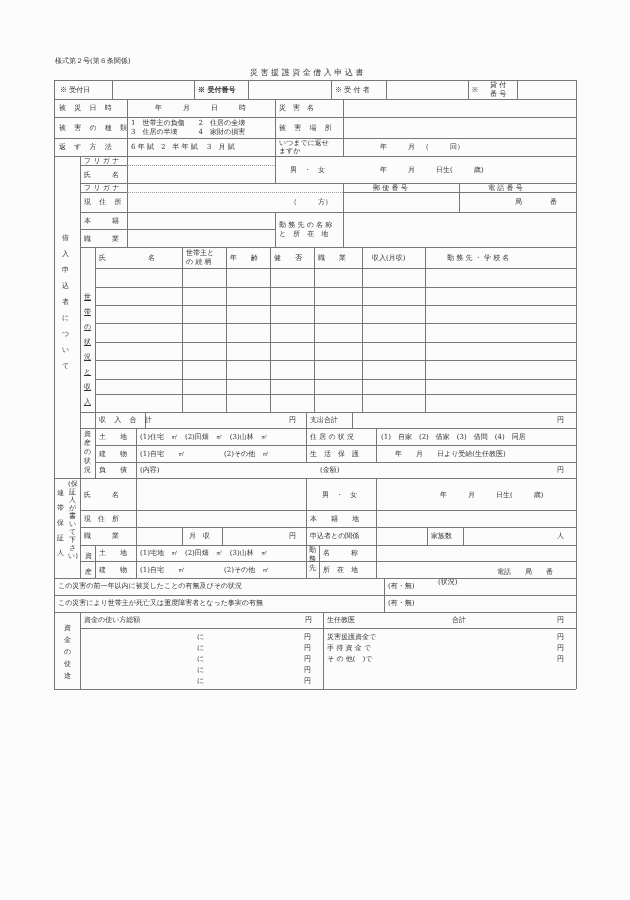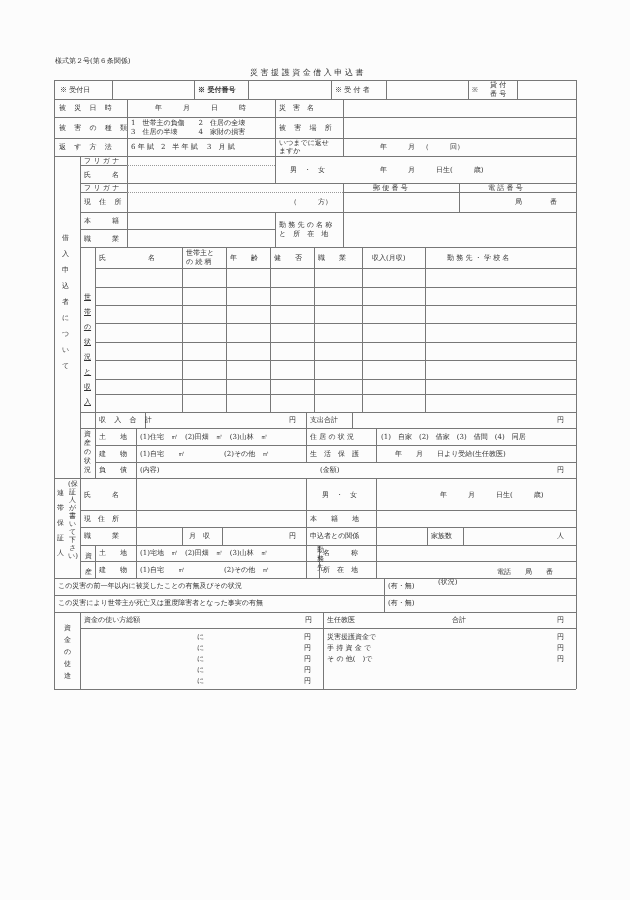--- a/index.html
+++ b/index.html
@@ -178,21 +178,21 @@
 <div class="t" style="left:557px;top:532px;">人</div>
 <div class="v" style="left:95px;top:545px;height:33px;"></div>
 <div class="vert" style="left:84px;top:548px;line-height:16px;">資産</div>
 <div class="t" style="left:99px;top:549px;">土　　地</div>
 <div class="t" style="left:140px;top:549px;">(1)宅地　㎡　(2)田畑　㎡　(3)山林　㎡</div>
 <div class="t" style="left:99px;top:566px;">建　　物</div>
 <div class="t" style="left:140px;top:566px;">(1)自宅　　㎡</div>
 <div class="t" style="left:224px;top:566px;">(2)その他　㎡</div>
 <div class="v" style="left:319px;top:545px;height:33px;"></div>
 <div class="v" style="left:376px;top:545px;height:33px;"></div>
-<div class="vert" style="left:308px;top:546px;line-height:9px;padding-left:8px;">勤務先</div>
+<div class="vert" style="left:308px;top:546px;line-height:9px;">勤務先</div>
 <div class="t" style="left:323px;top:549px;font-family:Liberation Mono, monospace;">名　　　称</div>
 <div class="t" style="left:323px;top:566px;">所　在　地</div>
 <div class="t" style="left:497px;top:568px;">電話　　局　　番</div>
 
 <div class="h" style="left:54px;top:578px;width:522px;"></div>
 <div class="h" style="left:54px;top:595px;width:522px;"></div>
 <div class="h" style="left:54px;top:612px;width:522px;"></div>
 <div class="v" style="left:384px;top:578px;height:34px;"></div>
 <div class="t" style="left:58px;top:582px;">この災害の前一年以内に被災したことの有無及びその状況</div>
 <div class="t" style="left:388px;top:582px;">(有・無)</div>

